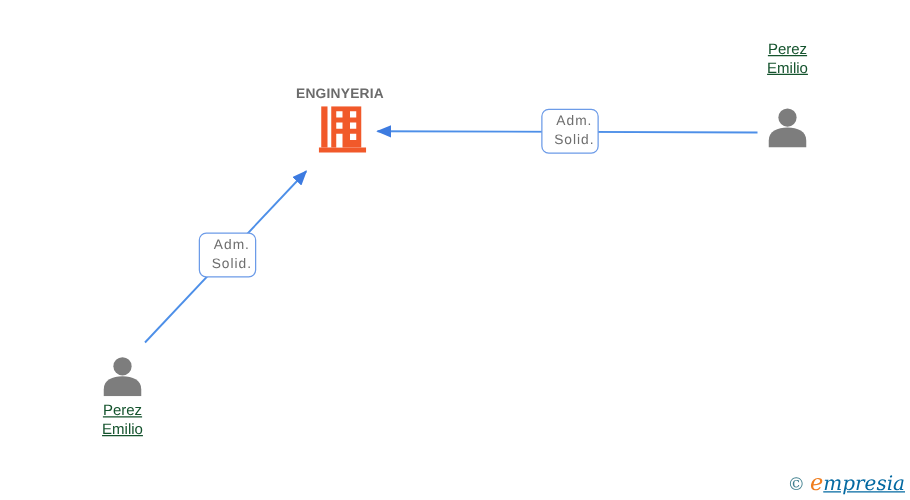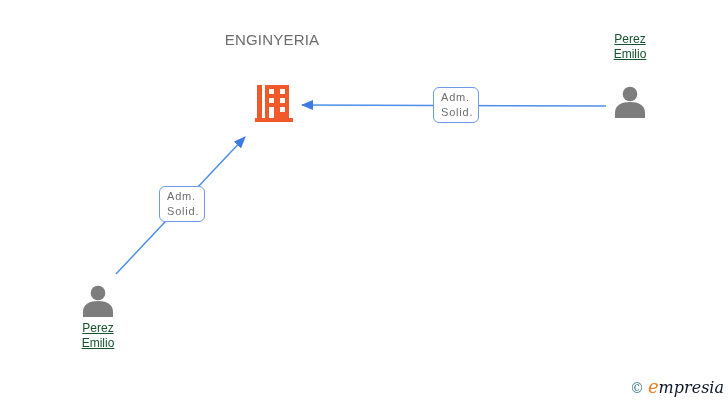--- a/index.html
+++ b/index.html
@@ -3,43 +3,43 @@
 <meta charset="utf-8">
 <style>
   html,body{margin:0;padding:0;background:#ffffff;}
   #canvas{
     position:relative;width:728px;height:400px;background:#ffffff;
     font-family:"Liberation Sans","DejaVu Sans",sans-serif;overflow:hidden;
   }
   #edges{position:absolute;left:0;top:0;z-index:1;pointer-events:none;}
   .node{position:absolute;z-index:2;text-align:center;cursor:pointer;}
   .company-name{
-    width:124px;font-size:15px;font-weight:normal;line-height:13px;
-    color:#6b6b6b;letter-spacing:0.2px;
+    width:124px;font-size:11px;font-weight:bold;line-height:13px;
+    color:#6b6b6b;letter-spacing:0.2px;margin-top:36px;
   }
   .person-name{
     width:110px;font-size:12px;line-height:15px;color:#14532d;text-decoration:underline;
   }
   .icon-wrap{position:absolute;z-index:2;cursor:pointer;}
   .rel-label{
     position:absolute;z-index:3;box-sizing:border-box;
     width:46px;height:36px;background:#ffffff;
     border:1.5px solid #6c9be8;border-radius:6px;
     font-size:11px;line-height:15px;color:#6e6e6e;
-    letter-spacing:0.8px;padding:2px 0 0 7px;text-align:left;
+    letter-spacing:0.8px;padding:2px 0 0 7px;text-align:center;
     cursor:pointer;
   }
   .logo{
     position:absolute;right:4px;bottom:3px;z-index:2;
     font-family:"DejaVu Serif","Liberation Serif",serif;
     font-style:italic;cursor:pointer;white-space:nowrap;
   }
   .logo .copy{color:#41808f;font-size:14px;font-style:normal;margin-right:4px;}
   .logo .brand-e{color:#f07d1e;font-size:18px;}
-  .logo .brand-rest{color:#0f172a;font-size:16px;}
+  .logo .brand-rest{color:#0369a1;font-size:16px;text-decoration:underline;}
 </style>
 </head>
 <body>
 
 <div id="canvas">
 
   <svg id="edges" width="728" height="400">
     <defs>
       <marker id="arrowhead" markerUnits="userSpaceOnUse" markerWidth="12" markerHeight="10" refX="11" refY="5" orient="auto">
         <path d="M0,0 L12,5 L0,10 Z" fill="#3d7be0"></path>

